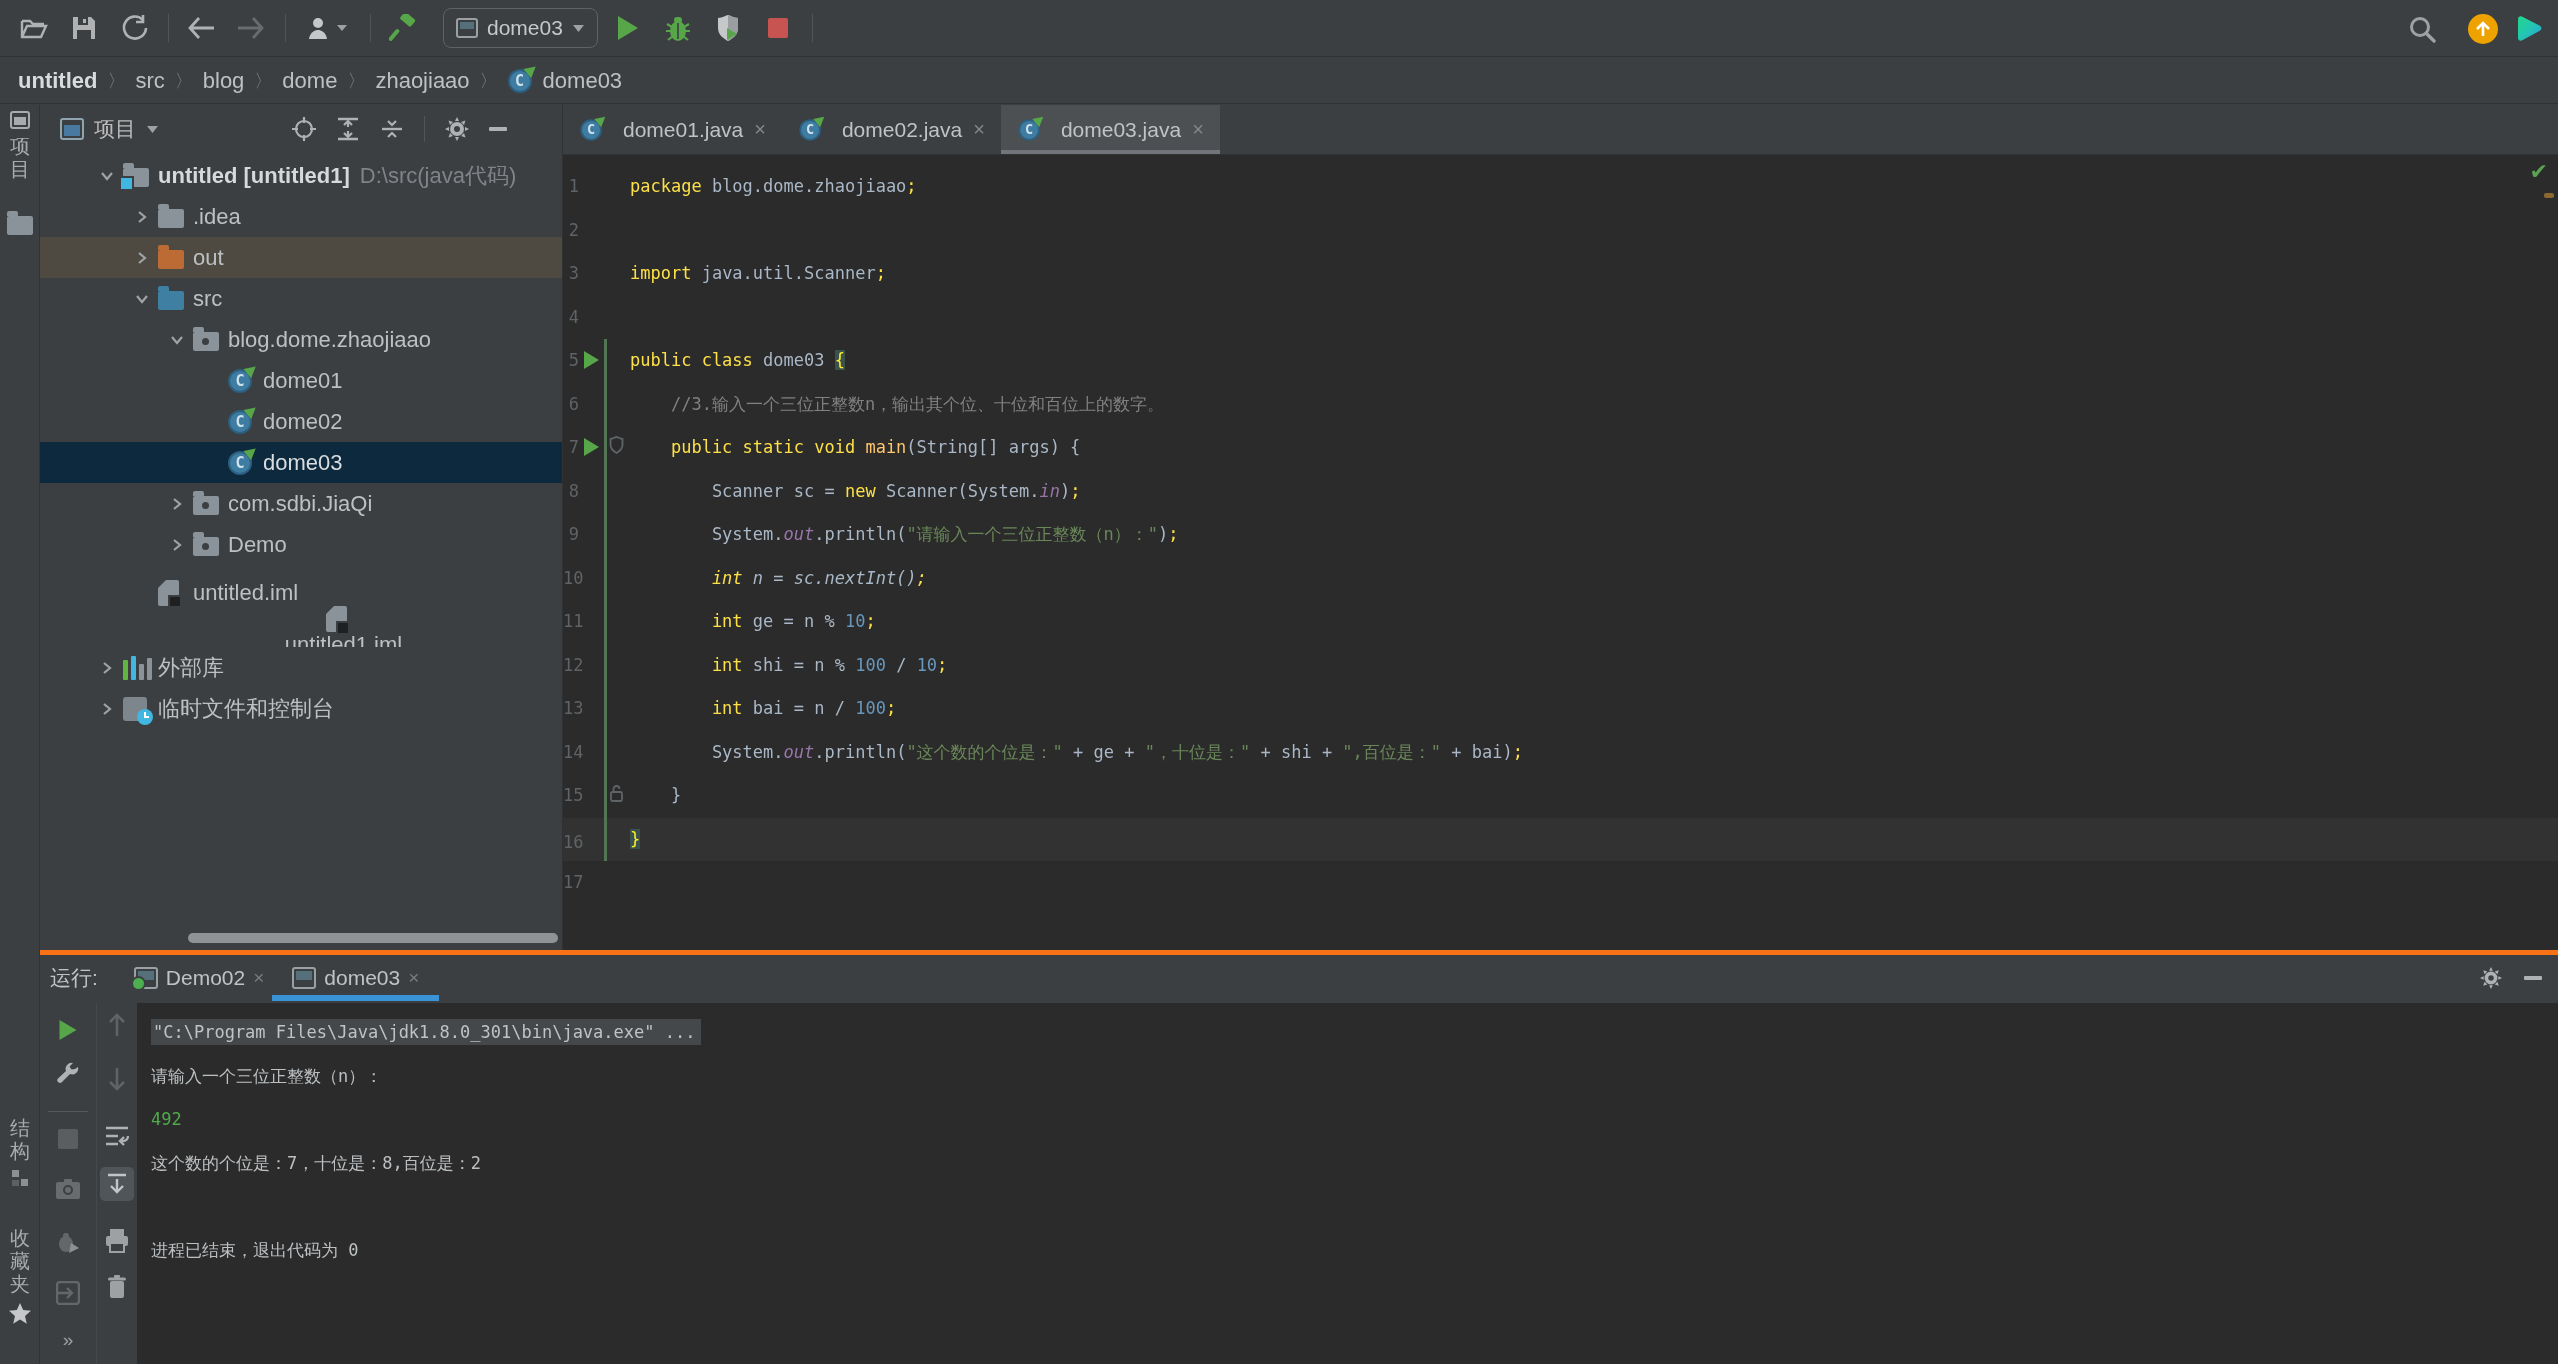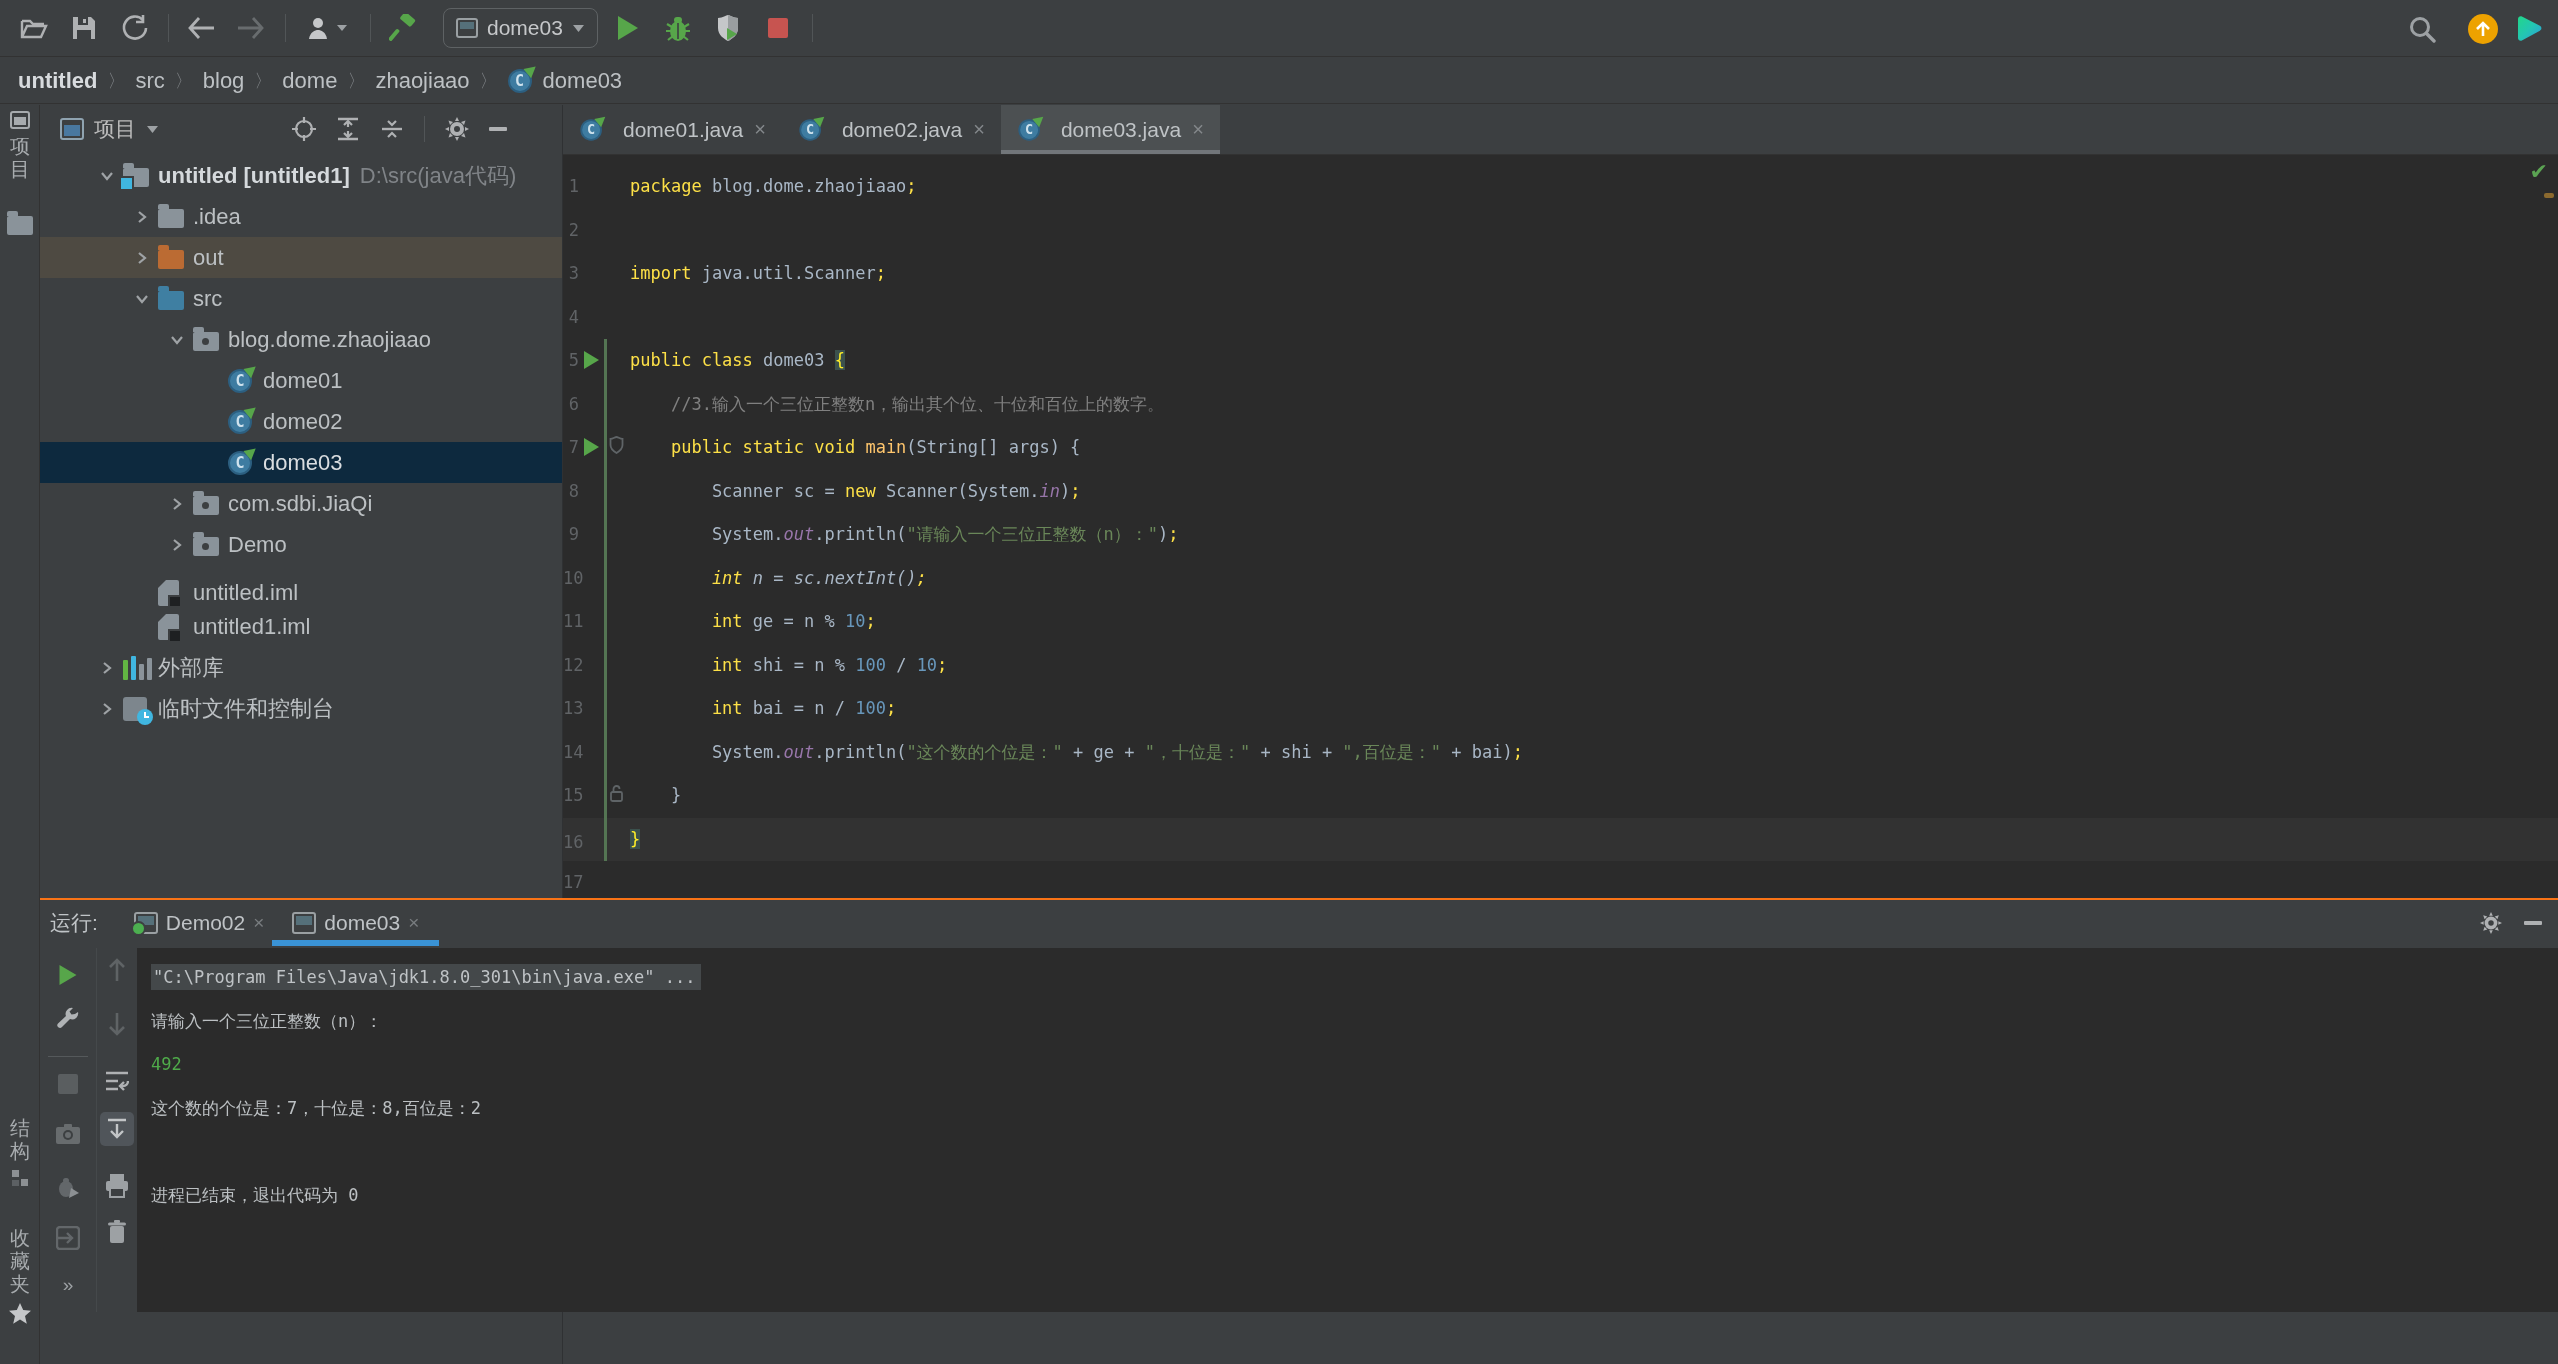--- a/index.html
+++ b/index.html
@@ -82,21 +82,21 @@
   .s-com{color:#808080;} .s-field{color:#9876aa;font-style:italic;} .s-method{color:#ffc66d;}
   .s-brace{color:#ffef28;background:#3b514d;}
   .gut-play{position:absolute;left:21px;width:0;height:0;border-left:15px solid #57a64a;
             border-top:9px solid transparent;border-bottom:9px solid transparent;}
   .vcs-bar{position:absolute;left:41px;width:3px;background:#547553;}
   .fold-mark{position:absolute;left:46px;color:#5f6467;}
   #insp-ok{position:absolute;right:10px;top:4px;color:#5ba353;font-size:22px;}
   #warn-tick{position:absolute;right:4px;top:38px;width:10px;height:5px;background:#8c6a2f;border-radius:2px;}
 
   
-  #run-panel{position:absolute;left:40px;top:898px;width:2518px;height:414px;background:#3c3f41;border-top:2px solid #f97316;box-sizing:border-box;}
+  #run-panel{position:absolute;left:40px;top:950px;width:2518px;height:414px;background:#3c3f41;border-top:5px solid #f97316;box-sizing:border-box;}
   #run-header{position:relative;height:46px;display:flex;align-items:center;padding-left:10px;box-sizing:border-box;}
   #run-label{color:#c0c4c7;margin-right:22px;}
   .rtab{position:relative;display:flex;align-items:center;gap:8px;padding:0 14px;height:46px;color:#bfc3c6;}
   .rtab .x{color:#787c7f;font-size:19px;}
   .rtab.active:after{content:"";position:absolute;left:-6px;right:-6px;bottom:0;height:6px;background:#3a93d6;}
   .win-icon{position:relative;width:22px;height:20px;border:2px solid #9aa0a3;border-radius:3px;background:#3c3f41;box-sizing:border-box;}
   .win-icon:before{content:"";position:absolute;left:2px;top:2px;right:2px;bottom:7px;background:#55707a;}
   .win-icon.big{width:24px;height:22px;}
   .run-dot{position:absolute;left:-5px;bottom:-4px;width:11px;height:11px;border-radius:50%;background:#4caf50;border:2px solid #3c3f41;}
   #run-header-right{position:absolute;right:16px;top:0;height:46px;display:flex;align-items:center;gap:22px;}
@@ -432,21 +432,21 @@
           </span>
           <span>Demo</span>
         </div>
         <div class="trow" style="padding-left: 85px; align-items: flex-end;">
           <span class="chev-slot"></span>
           <span class="icon-slot">
             <span class="iml-icon"></span>
           </span>
           <span>untitled.iml</span>
         </div>
-        <div class="trow" style="padding-left: 85px;">
+        <div class="trow" style="padding-left: 85px; flex-direction: column;">
           <span class="chev-slot"></span>
           <span class="icon-slot">
             <span class="iml-icon"></span>
           </span>
           <span>untitled1.iml</span>
         </div>
         <div class="trow" style="padding-left: 50px;">
           <span class="chev-slot">
             <svg width="14" height="14" viewBox="0 0 14 14">
               <path d="M4 2l6 5-6 5" fill="none" stroke="#9fa3a6" stroke-width="2.2"></path>

